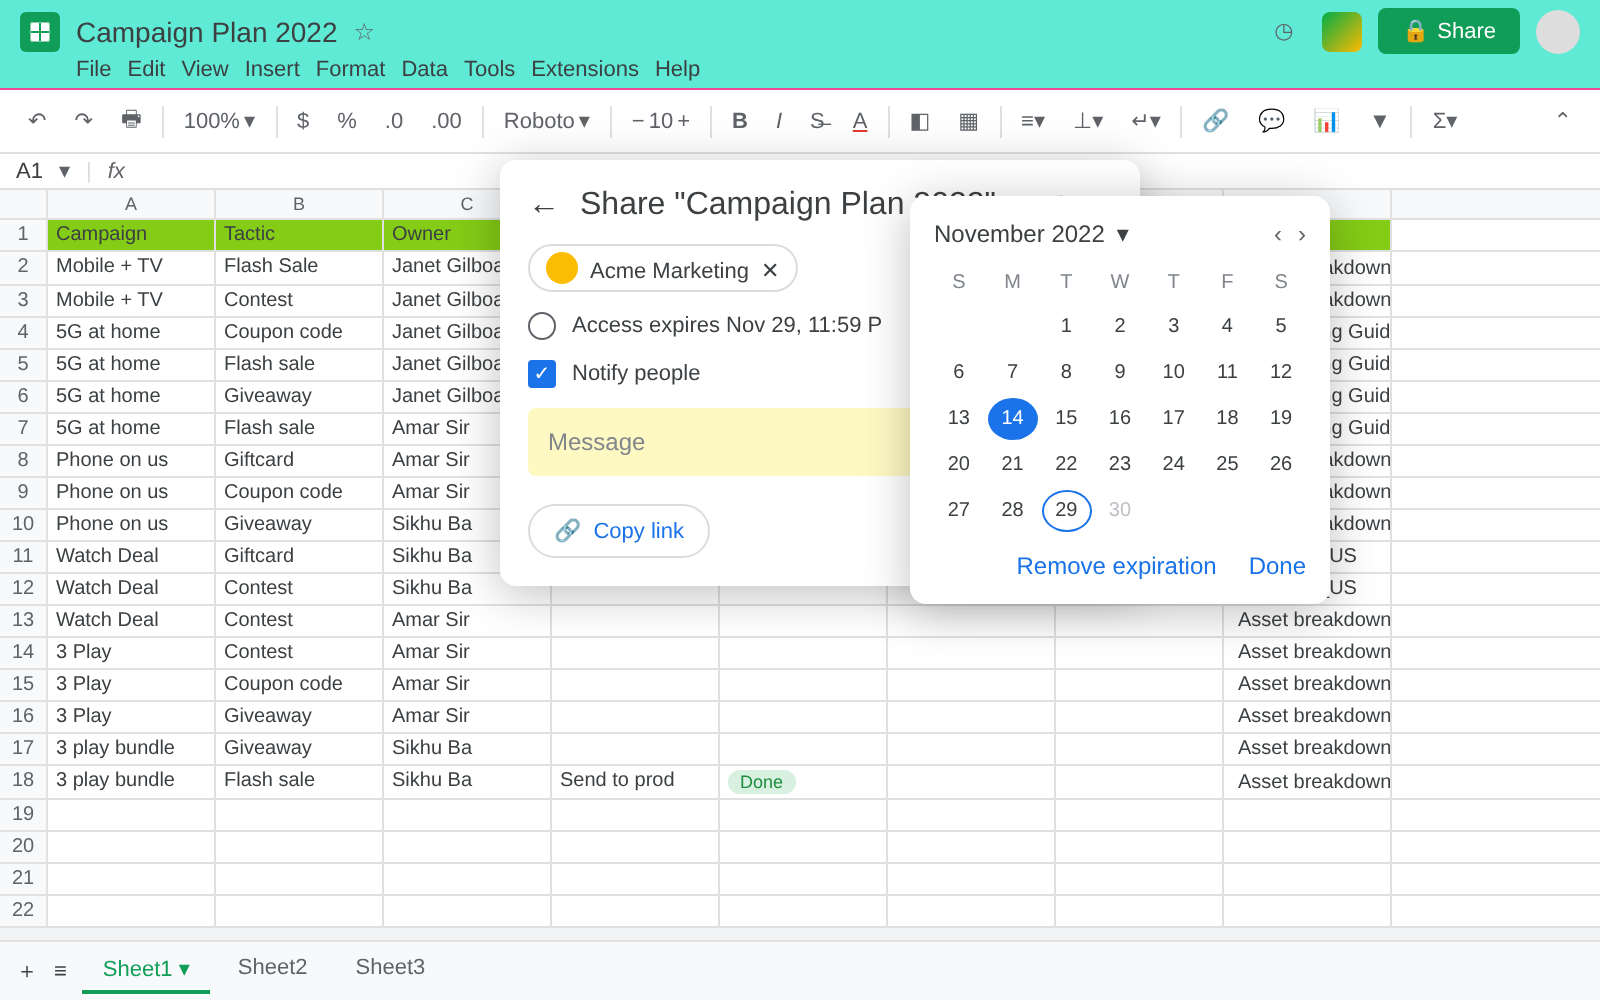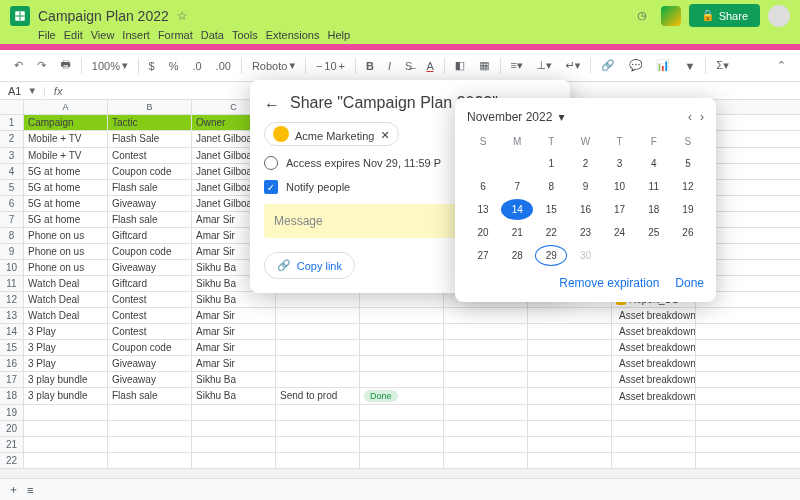--- a/index.html
+++ b/index.html
@@ -1,17 +1,17 @@
 <!DOCTYPE html>
 <html><head>
 <meta charset="utf-8">
 <style>
 *{box-sizing:border-box;margin:0;padding:0;font-family:Arial,sans-serif}
 body{background:#f1f3f4;width:800px;height:500px;overflow:hidden;position:relative;font-size:11px;color:#3c4043}
-.header{background:#bef264;border-bottom:6px solid #ec4899}
+.header{background:#5eead4;border-bottom:1px solid #ec4899}
 .titlebar{display:flex;align-items:center;padding:4px 10px 0;gap:8px}
 .logo{width:20px;height:20px;background:#0f9d58;display:flex;align-items:center;justify-content:center;border-radius:3px}
 .logo svg{width:12px;height:12px;fill:#fff}
 .doc-title{font-size:14px;color:#3c4043}
 .star{color:#5f6368;font-size:12px}
 .spacer{flex:1}
 .hdr-icon{width:22px;height:22px;display:flex;align-items:center;justify-content:center;color:#5f6368;border-radius:50%}
 .meet{background:linear-gradient(135deg,#00ac47,#ffba00);width:20px;height:20px;border-radius:4px}
 .share-btn{background:#0f9d58;color:#fff;padding:5px 12px;border-radius:4px;font-size:11px;display:flex;align-items:center;gap:4px}
 .avatar{width:22px;height:22px;border-radius:50%;background:#ddd}
@@ -43,21 +43,21 @@
 .modal-icons{margin-left:auto;display:flex;gap:10px;color:#5f6368}
 .chip{display:inline-flex;align-items:flex-end;gap:6px;border:1px solid #dadce0;border-radius:14px;padding:3px 8px;font-size:11px}
 .chip-av{width:16px;height:16px;border-radius:50%;background:#fbbc04}
 .exp-row{display:flex;align-items:center;gap:8px;margin-top:10px;font-size:11px;color:#3c4043}
 .clock{width:14px;height:14px;border:1.5px solid #5f6368;border-radius:50%}
 .cb-row{display:flex;align-items:center;gap:8px;margin-top:10px;font-size:11px}
 .cb{width:14px;height:14px;background:#1a73e8;border-radius:2px;display:flex;align-items:center;justify-content:center;color:#fff;font-size:10px}
 .msg-box{background:#fef9c3;color:#80868b;padding:10px;border-radius:4px;margin-top:10px;font-size:12px}
 .copylink{margin-top:14px;border:1px solid #dadce0;color:#1a73e8;padding:6px 12px;border-radius:16px;display:inline-flex;align-items:center;gap:6px;font-size:11px}
 
-.dp{position:absolute;top:98px;left:455px;width:261px;background:#fff;border-radius:8px;box-shadow:0 4px 24px rgba(0,0,0,0.25);padding:12px;z-index:20}
+.dp{position:absolute;top:98px;left:455px;width:210px;background:#fff;border-radius:8px;box-shadow:0 4px 24px rgba(0,0,0,0.25);padding:12px;z-index:20}
 .dp-hdr{display:flex;align-items:center;gap:6px;font-size:12px;color:#3c4043;margin-bottom:8px}
 .dp-nav{margin-left:auto;display:flex;gap:8px;color:#5f6368}
 .dp-grid{display:grid;grid-template-columns:repeat(7,1fr);gap:2px;font-size:10px;color:#3c4043;text-align:center}
 .dp-dow{color:#80868b;padding:4px 0}
 .dp-day{padding:5px 0;border-radius:50%;cursor:pointer}
 .dp-sel{background:#1a73e8;color:#fff;position:relative}
 .dp-ring{box-shadow:inset 0 0 0 1px #1a73e8;border-radius:50%}
 .dp-foot{display:flex;justify-content:flex-end;gap:16px;margin-top:10px;font-size:12px;color:#1a73e8;font-weight:500}
 .dp-dim{color:#bdc1c6}
 </style>
@@ -455,20 +455,25 @@
         <div class="cell"></div>
         <div class="cell"></div>
         <div class="cell filecell"></div>
       </div>
     </div>
 </div>
 
 <div class="sheettabs">
   <span>＋</span>
   <span>≡</span>
+  <span id="sheettabs-inner" style="display:flex;gap:4px">
+      <span class="sheettab active">Sheet1 ▾</span>
+      <span class="sheettab">Sheet2</span>
+      <span class="sheettab">Sheet3</span>
+    </span>
 </div>
 
 <div class="modal">
   <div class="modal-hdr">
     <span style="font-size:16px">←</span>
     <span class="modal-title">Share "Campaign Plan 2022"</span>
     <div class="modal-icons">
       <span>ⓘ</span>
       <span>⚙</span>
     </div>

